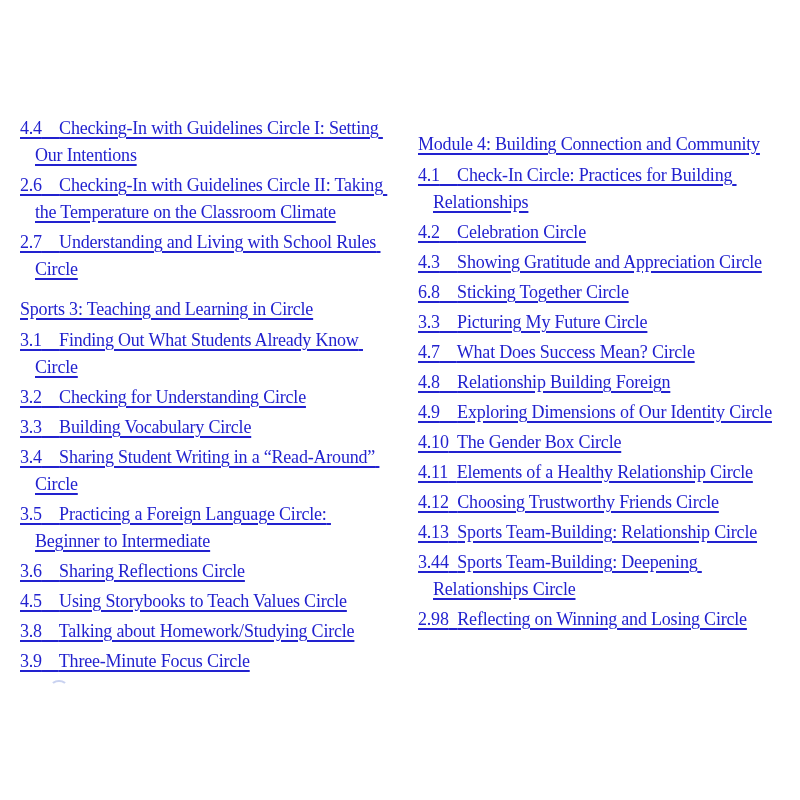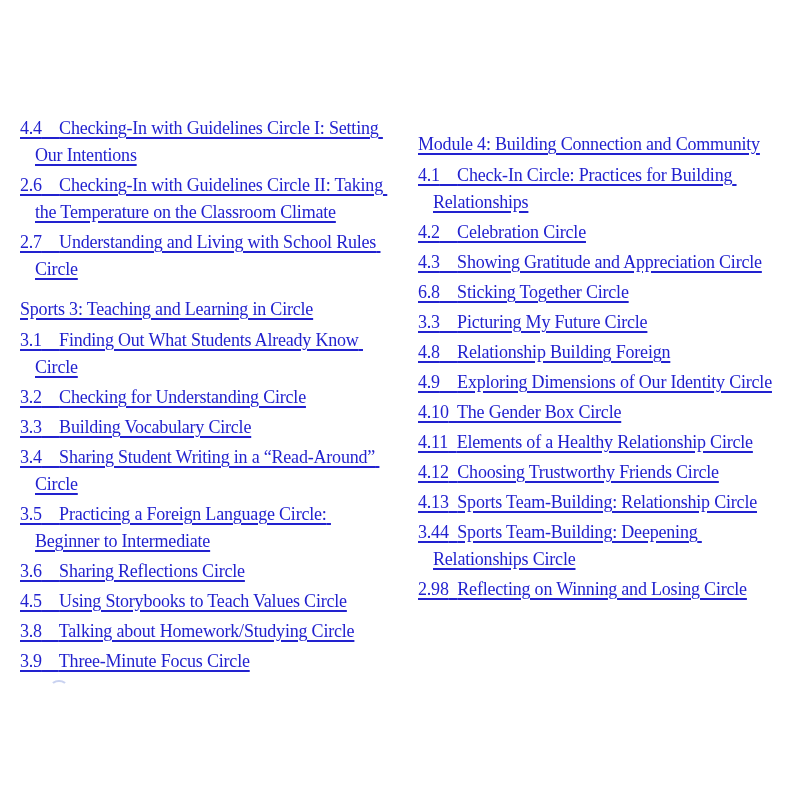--- a/index.html
+++ b/index.html
@@ -65,20 +65,21 @@
     <div class="entry"><a class="link"><span>3.8</span><span>    </span><span>Talking about Homework/Studying Circle</span></a></div>
     <div class="entry"><a class="link"><span>3.9</span><span>    </span><span>Three-Minute Focus Circle</span></a></div>
   </div>
 <div id="col-right" class="toc-col">
     <div class="module-heading"><a class="link">Module 4: Building Connection and Community</a></div>
     <div class="entry"><a class="link"><span>4.1</span><span>    </span><span>Check-In Circle: Practices for Building Relationships</span></a></div>
     <div class="entry"><a class="link"><span>4.2</span><span>    </span><span>Celebration Circle</span></a></div>
     <div class="entry"><a class="link"><span>4.3</span><span>    </span><span>Showing Gratitude and Appreciation Circle</span></a></div>
     <div class="entry"><a class="link"><span>6.8</span><span>    </span><span>Sticking Together Circle</span></a></div>
     <div class="entry"><a class="link"><span>3.3</span><span>    </span><span>Picturing My Future Circle</span></a></div>
+    <div class="entry"><a class="link"><span>4.7</span><span>    </span><span>What Does Success Mean? Circle</span></a></div>
     <div class="entry"><a class="link"><span>4.8</span><span>    </span><span>Relationship Building Foreign</span></a></div>
     <div class="entry"><a class="link"><span>4.9</span><span>    </span><span>Exploring Dimensions of Our Identity Circle</span></a></div>
     <div class="entry"><a class="link"><span>4.10</span><span>  </span><span>The Gender Box Circle</span></a></div>
     <div class="entry"><a class="link"><span>4.11</span><span>  </span><span>Elements of a Healthy Relationship Circle</span></a></div>
     <div class="entry"><a class="link"><span>4.12</span><span>  </span><span>Choosing Trustworthy Friends Circle</span></a></div>
     <div class="entry"><a class="link"><span>4.13</span><span>  </span><span>Sports Team-Building: Relationship Circle</span></a></div>
     <div class="entry"><a class="link"><span>3.44</span><span>  </span><span>Sports Team-Building: Deepening Relationships Circle</span></a></div>
     <div class="entry"><a class="link"><span>2.98</span><span>  </span><span>Reflecting on Winning and Losing Circle</span></a></div>
   </div>
 <div class="fragment"></div>

